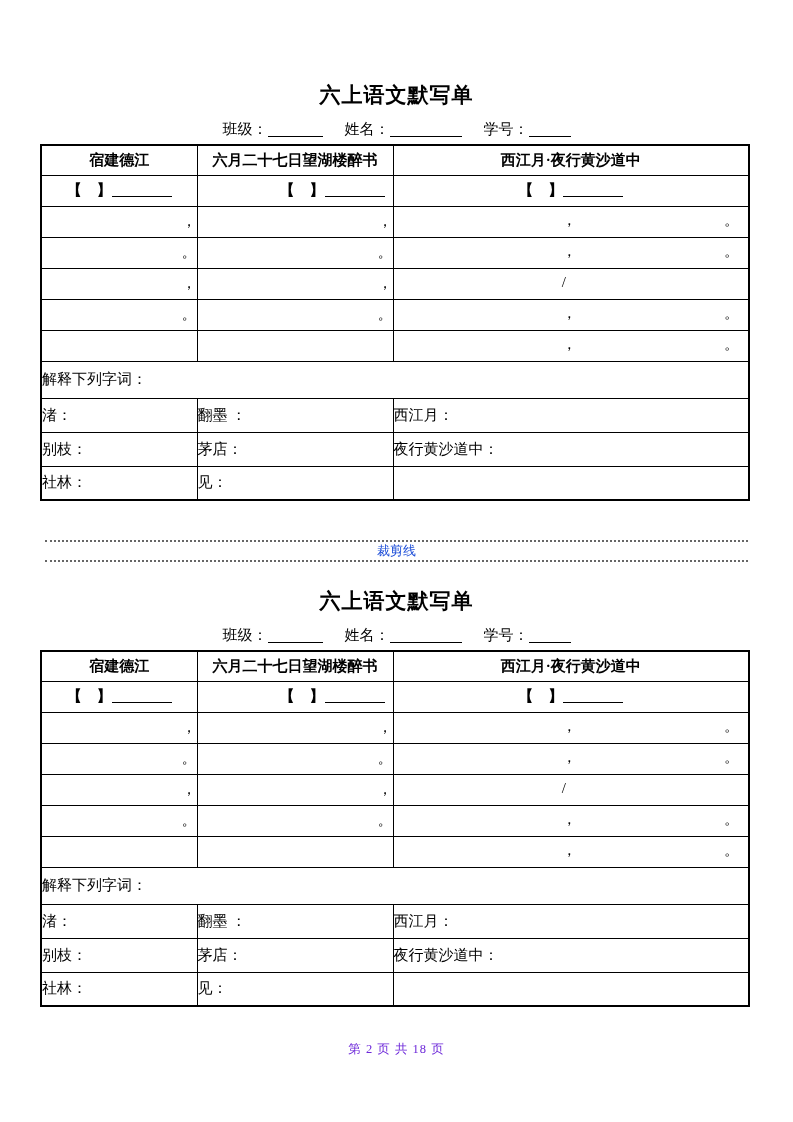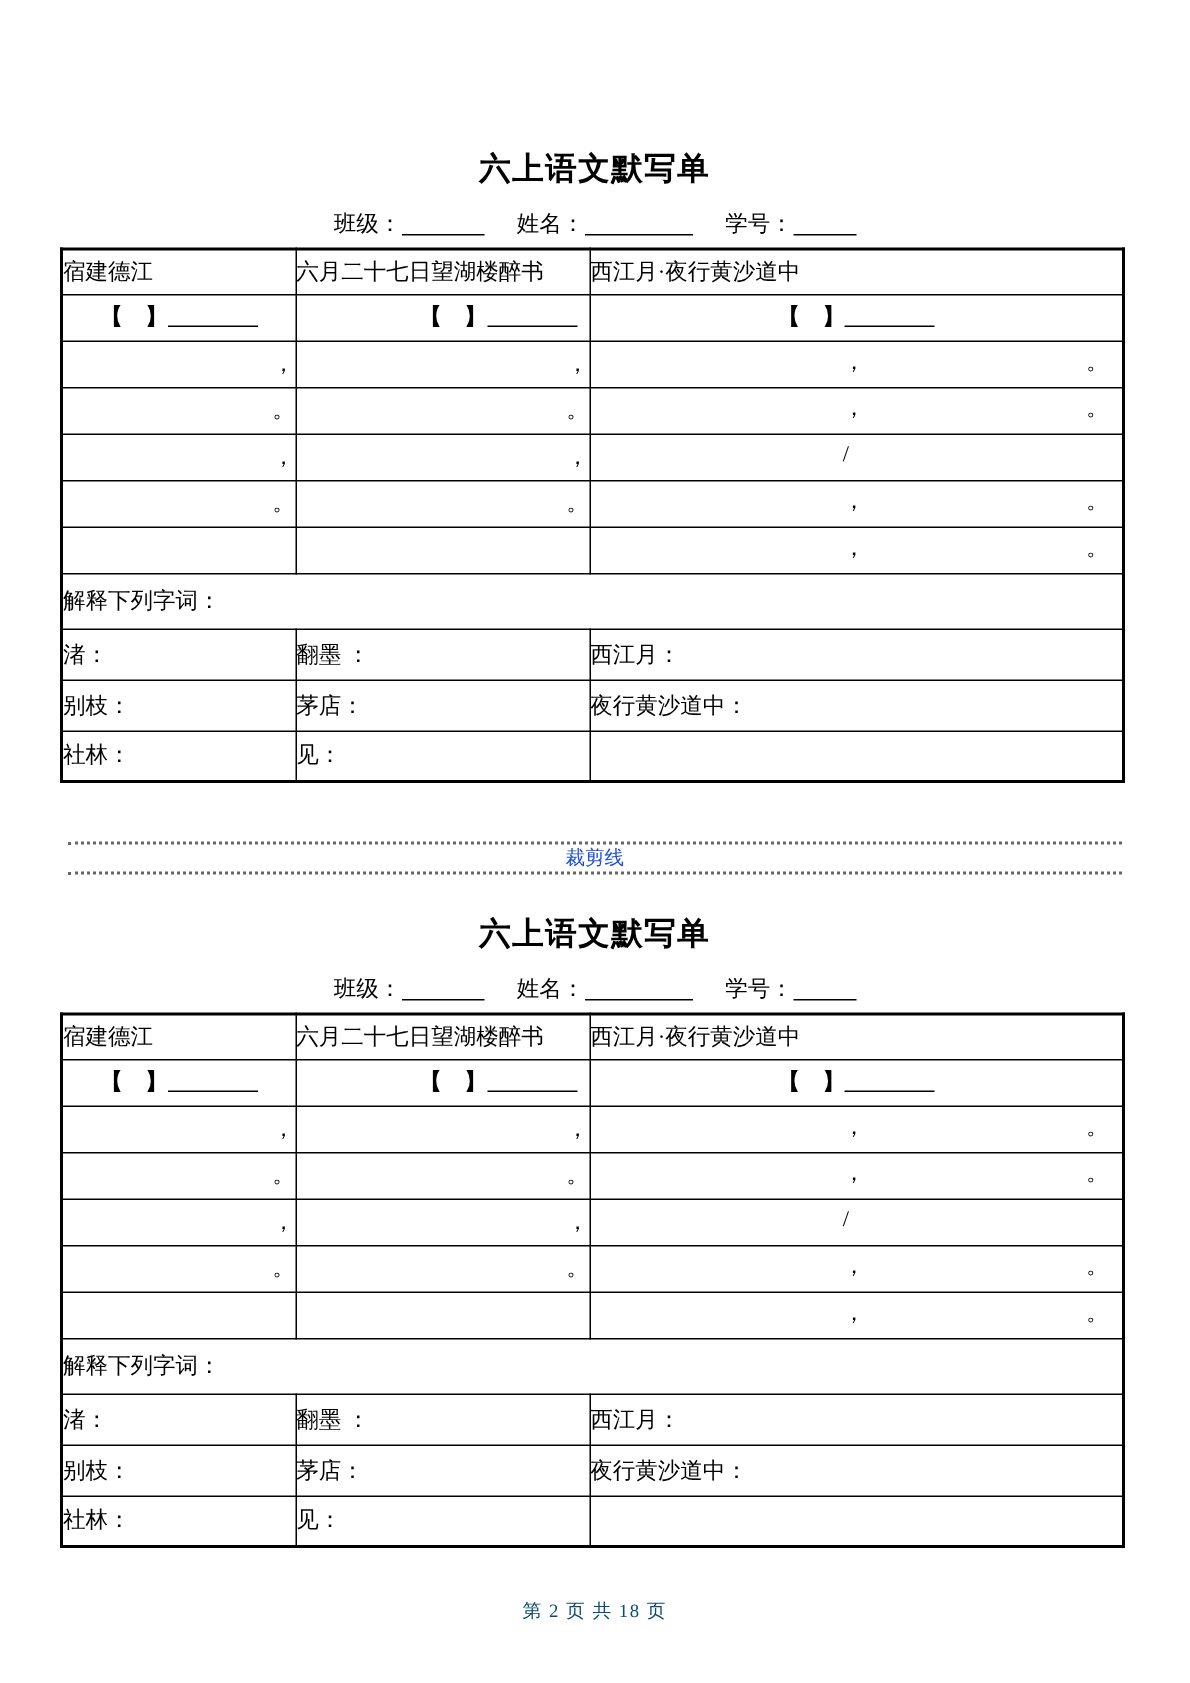--- a/index.html
+++ b/index.html
@@ -6,61 +6,61 @@
   html, body { margin: 0; padding: 0; }
   body {
     width: 793px; height: 1122px;
     background: #ffffff;
     color: #000;
     font-family: "Liberation Serif", "DejaVu Serif", serif;
     padding-top: 83px;
     overflow: hidden;
   }
   .title {
-    margin: 17px; text-align: center;
+    margin: 0; text-align: center;
     font-size: 21px; line-height: 24px; font-weight: bold;
     letter-spacing: 1px;
   }
   .info { text-align: center; font-size: 15px; line-height: 19px; margin-top: 13px; white-space: nowrap; }
   .blank { display: inline-block; border-bottom: 1px solid #000; height: 12px; vertical-align: -3px; }
   .blank-class { width: 55px; }
   .blank-name { width: 72px; }
   .blank-id { width: 42px; }
   .gap { display: inline-block; width: 22px; }
 
   table.sheet-table {
     border-collapse: collapse; table-layout: fixed;
     width: 708px; margin: 5px 0 0 40px;
     border: 2px solid #000;
   }
   table.sheet-table td { border: 1.5px solid #000; font-size: 15px; padding: 0; vertical-align: middle; }
   col.c1 { width: 156px; } col.c2 { width: 196px; } col.c3 { width: 356px; }
 
-  .row-head td { height: 30px; font-weight: normal; text-align: left; font-size: 15px; }
+  .row-head td { height: 30px; font-weight: bold; text-align: center; font-size: 15px; }
   .row-bracket td { height: 31px; font-weight: bold; }
   .row-bracket td.br-center { text-align: center; }
   .row-bracket td.br-right { text-align: right; padding-right: 8px; }
   .bracket-line { display: inline-block; width: 60px; border-bottom: 1.5px solid #000; height: 12px; vertical-align: -2px; }
 
   .row-poem td { height: 31px; }
   td.p-end { text-align: right; padding-right: 16px; }
   td.p-split { position: relative; }
   td.p-split .mid { position: absolute; left: calc(50% - 9px); top: 50%; transform: translateY(-58%); }
   td.p-split .end { position: absolute; right: 9px; top: 50%; transform: translateY(-58%); }
 
   .row-explain td { height: 37px; font-weight: normal; font-size: 15.5px; padding-left: 5px; text-align: left; }
   .row-def td { height: 34px; padding-left: 5px; text-align: left; }
 
   .cut { width: 703px; margin: 39px 0 0 45px; }
   .cut .dotted { border-top: 2px dotted #666; height: 0; }
   .cut .cut-label { text-align: center; font-size: 13px; line-height: 18px; color: #1d4ed8; }
 
   .sheet-2 .title { margin-top: 27px; }
 
-  .footer { margin-top: 34px; text-align: center; font-size: 12.5px; color: #0c4a6e; letter-spacing: 1px; }
+  .footer { margin-top: 34px; text-align: center; font-size: 12.5px; color: #6d28d9; letter-spacing: 1px; }
 </style>
 </head>
 <body>
 
 <section class="sheet sheet-1">
   <h1 class="title">六上语文默写单</h1>
 
   <div class="info"><span>班级：</span><span class="blank blank-class"></span><span class="gap"></span><span>姓名：</span><span class="blank blank-name"></span><span class="gap"></span><span>学号：</span><span class="blank blank-id"></span></div>
 
   <table class="sheet-table">

